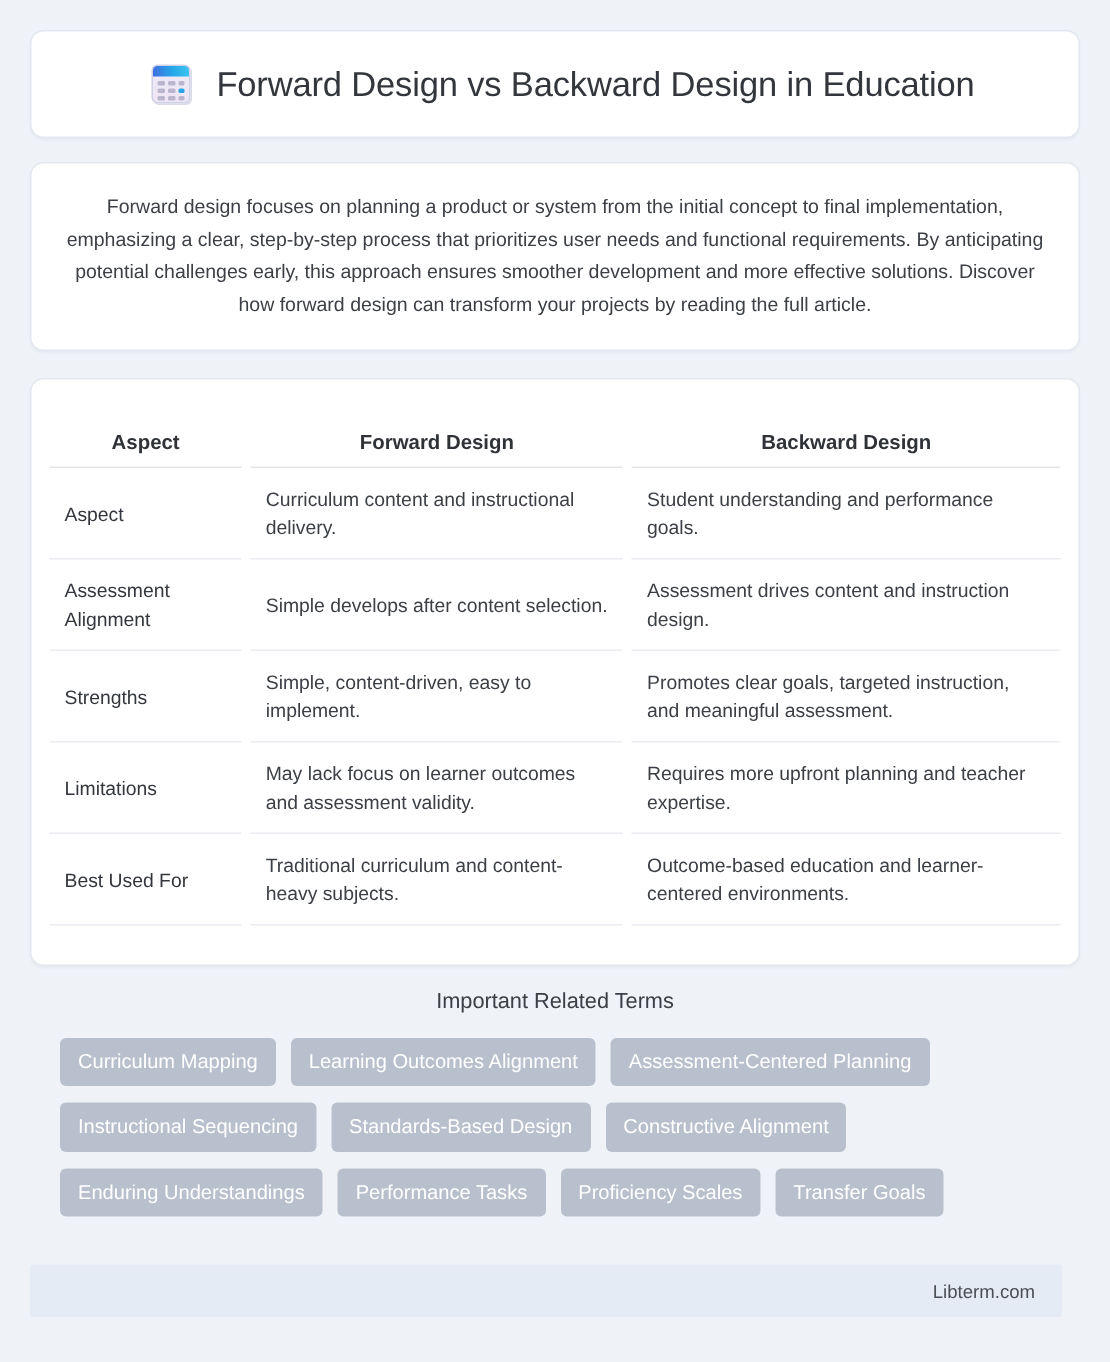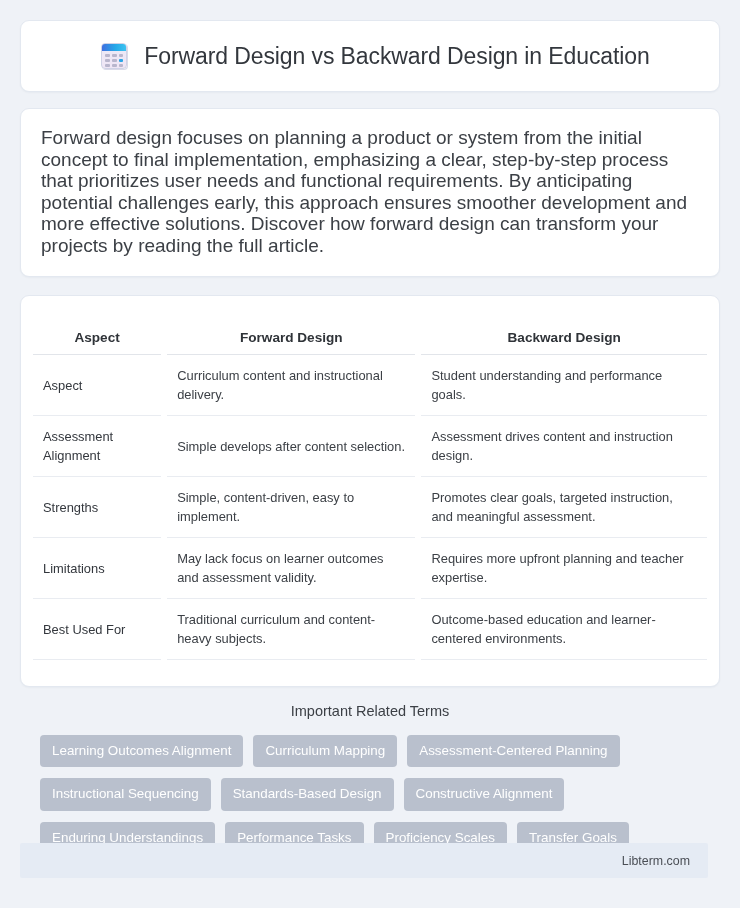--- a/index.html
+++ b/index.html
@@ -79,24 +79,24 @@
     letter-spacing: -0.1px;
     white-space: nowrap;
   }
 
   
   .intro-card {
     padding: 18px 20px 20px 20px;
     margin-bottom: 18px;
   }
   .intro-text {
-    font-size: 19px;
+    font-size: 13px;
     line-height: 21.5px;
     color: #3c4046;
-    text-align: left;
+    text-align: center;
   }
 
   
   .table-card {
     padding: 20px 12px 26px 12px;
     margin-bottom: 0;
   }
   table.compare {
     width: 100%;
     border-collapse: collapse;
@@ -242,22 +242,22 @@
           <td>Outcome-based education and learner-centered environments.</td>
         </tr>
       </tbody>
     </table>
   </div>
 
   <div class="terms-section">
     <div class="terms-title">Important Related Terms</div>
     <div class="tag-rows">
       <div class="tag-row">
+        <span class="tag">Curriculum Mapping</span>
         <span class="tag">Learning Outcomes Alignment</span>
-        <span class="tag">Curriculum Mapping</span>
         <span class="tag">Assessment-Centered Planning</span>
       </div>
       <div class="tag-row">
         <span class="tag">Instructional Sequencing</span>
         <span class="tag">Standards-Based Design</span>
         <span class="tag">Constructive Alignment</span>
       </div>
       <div class="tag-row">
         <span class="tag">Enduring Understandings</span>
         <span class="tag">Performance Tasks</span>

